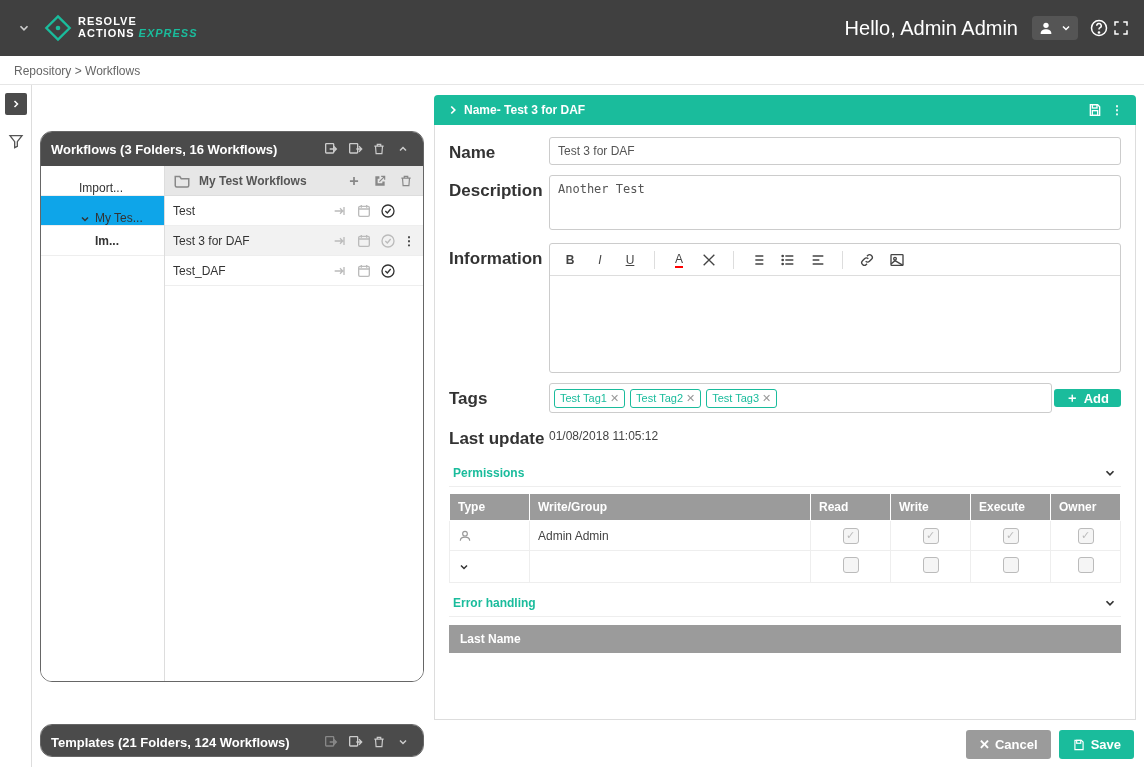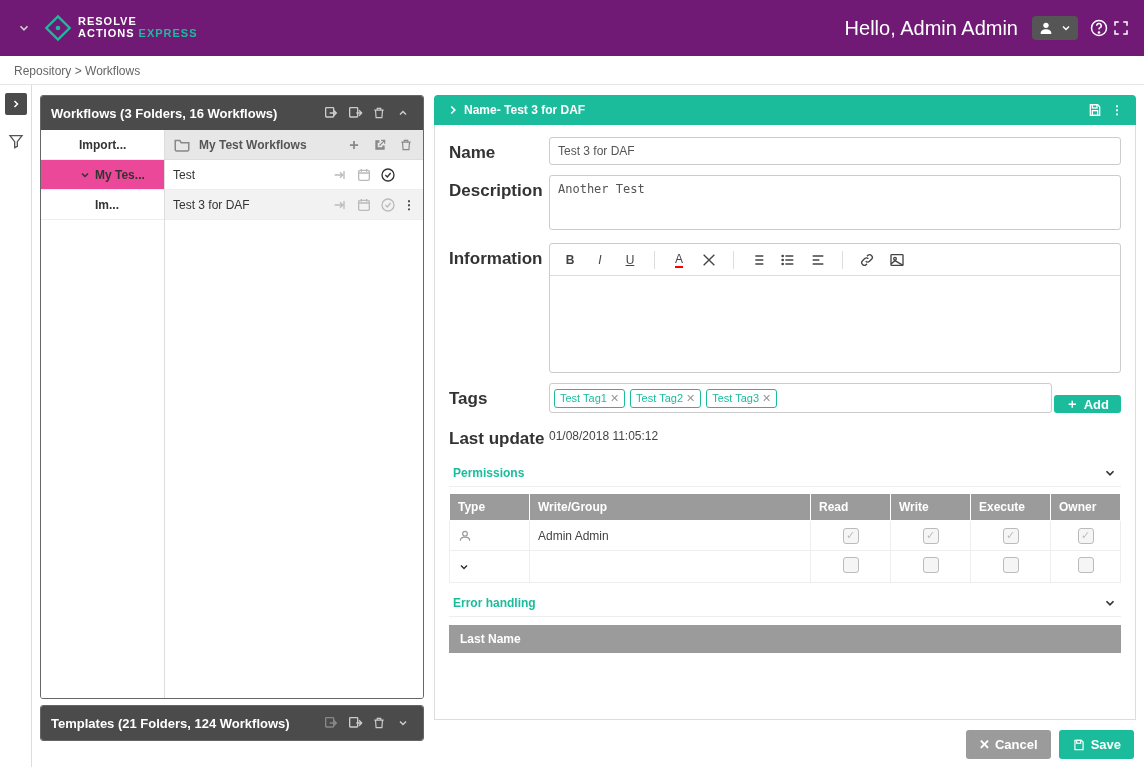--- a/index.html
+++ b/index.html
@@ -1,43 +1,43 @@
 <!DOCTYPE html>
 <html><head>
 <meta charset="utf-8">
 <style>
 * { box-sizing: border-box; margin: 0; padding: 0; }
 body { font-family: Arial, Helvetica, sans-serif; font-size: 12px; color: #333; background: #fff; width: 1144px; height: 767px; overflow: hidden; }
-.topbar { height: 56px; background: #701a75; display: flex; align-items: center; padding: 0 12px; color: #fff; }
+.topbar { height: 56px; background: #404040; display: flex; align-items: center; padding: 0 12px; color: #fff; }
 .topbar .dd { width: 24px; display: flex; justify-content: center; cursor: pointer; }
 .logo { display: flex; align-items: center; margin-left: 8px; gap: 6px; }
 .logo-icon { width: 28px; height: 28px; display: flex; align-items: center; justify-content: center; }
 .logo-text { font-size: 11px; letter-spacing: 1px; line-height: 1.05; }
 .logo-text .line1 { color: #fff; font-weight: 600; }
 .logo-text .line2 .a { color: #fff; font-weight: 700; }
-.logo-text .line2 .b { color: #1abc9c; font-weight: 700; }
+.logo-text .line2 .b { color: #1abc9c; font-weight: 700; font-style: italic; }
 .topbar .spacer { flex: 1; }
 .greeting { font-size: 20px; font-weight: 400; margin-right: 14px; }
 .profile-box { display: flex; align-items: center; gap: 6px; margin-right: 10px; background: #555; border-radius: 4px; padding: 4px 6px; }
 .icon-btn { width: 22px; height: 22px; display: flex; align-items: center; justify-content: center; cursor: pointer; color: #fff; }
 .breadcrumb { padding: 8px 14px 6px; color: #666; font-size: 12px; border-bottom: 1px solid #e6e6e6; }
 .main { display: flex; height: calc(767px - 56px - 29px); }
 .side-rail { width: 32px; background: #fff; border-right: 1px solid #ddd; display: flex; flex-direction: column; align-items: center; padding-top: 8px; gap: 18px; }
 .side-rail .box { width: 22px; height: 22px; display: flex; align-items: center; justify-content: center; background: #4b4b4b; color: #fff; border-radius: 2px; cursor: pointer; }
 .left-col { width: 400px; padding: 10px 8px; display: flex; flex-direction: column; gap: 6px; }
-.panel { border: 1px solid #666; border-radius: 3px; overflow: hidden; }
+.panel { border: 1px solid #666; border-radius: 12px; overflow: hidden; margin-top: 36px; }
 .panel-head { background: #4b4b4b; color: #fff; height: 34px; display: flex; align-items: center; padding: 0 10px; font-weight: 600; font-size: 13px; }
 .panel-head .spacer { flex: 1; }
 .panel-head .hico { width: 20px; height: 20px; display: flex; align-items: center; justify-content: center; cursor: pointer; color: #ccc; margin-left: 4px; }
 .wf-body { display: flex; height: 568px; background: #fff; }
 .tree { width: 124px; border-right: 1px solid #ddd; }
 .tree-row { height: 30px; border-bottom: 1px solid #eee; display: flex; align-items: center; padding-left: 8px; gap: 4px; font-weight: 600; font-size: 12px; cursor: pointer; color: #333; }
-.tree-row.indent { padding-left: 38px; font-weight: 700; }
+.tree-row.indent { padding-left: 38px; font-weight: 400; align-items: flex-end; }
 .tree-row.indent2 { padding-left: 54px; font-weight: 600; }
-.tree-row.sel { background: #ec4899; }
+.tree-row.sel { background: #0ea5e9; }
 .tree-row .label { overflow: hidden; text-overflow: ellipsis; white-space: nowrap; }
 .list { flex: 1; }
 .list-head { height: 30px; background: #e7e7e7; border-bottom: 1px solid #ddd; display: flex; align-items: center; padding: 0 8px; gap: 8px; font-weight: 600; color: #555; }
 .list-head .spacer { flex: 1; }
 .list-head .lico { width: 18px; height: 18px; display: flex; align-items: center; justify-content: center; cursor: pointer; color: #888; }
 .list-row { height: 30px; border-bottom: 1px solid #eee; display: flex; align-items: center; padding: 0 8px; gap: 6px; cursor: pointer; }
 .list-row.sel { background: #f2f2f2; }
 .list-row .rspacer { flex: 1; }
 .list-row .rico { width: 18px; height: 18px; display: flex; align-items: center; justify-content: center; color: #999; }
 .list-row .rico.dark { color: #333; }
@@ -50,21 +50,21 @@
 .fld { display: flex; margin-bottom: 10px; }
 .fld .lbl { width: 100px; font-weight: 600; color: #333; padding-top: 6px; font-size: 17px; }
 .fld .val { flex: 1; }
 .finput { width: 100%; border: 1px solid #ccc; border-radius: 3px; padding: 6px 8px; font-size: 12px; color: #555; }
 .ftext { width: 100%; height: 55px; border: 1px solid #ccc; border-radius: 3px; padding: 6px 8px; font-size: 12px; color: #555; resize: none; }
 .rte { border: 1px solid #ccc; border-radius: 3px; }
 .rte-tb { height: 32px; border-bottom: 1px solid #ddd; display: flex; align-items: center; padding: 0 10px; gap: 10px; color: #444; }
 .rte-tb .sep { width: 1px; height: 18px; background: #ddd; margin: 0 4px; }
 .rte-tb .tico { width: 20px; height: 20px; display: flex; align-items: center; justify-content: center; cursor: pointer; }
 .rte-area { height: 96px; }
-.tags-row { display: flex; gap: 2px; align-items: flex-end; }
+.tags-row { display: flex; gap: 2px; align-items: center; }
 .tags-box { flex: 1; border: 1px solid #ccc; border-radius: 3px; min-height: 30px; padding: 4px; display: flex; gap: 5px; align-items: center; }
 .tag { border: 1px solid #1abc9c; color: #1abc9c; border-radius: 3px; padding: 2px 5px; font-size: 11px; display: flex; align-items: center; gap: 3px; }
 .tag .x { color: #999; cursor: pointer; font-size: 11px; }
 .btn-add { background: #1abc9c; color: #fff; border: none; border-radius: 3px; padding: 0 12px; font-weight: 600; cursor: pointer; display: flex; align-items: center; gap: 5px; font-size: 13px; }
 .section-h { color: #1abc9c; font-weight: 600; height: 28px; display: flex; align-items: center; border-bottom: 1px solid #eee; margin-top: 6px; padding: 0 4px; }
 .section-h .spacer { flex: 1; }
 .perm-table { width: 100%; border-collapse: collapse; margin-top: 6px; }
 .perm-table th { background: #9b9b9b; color: #fff; font-size: 12px; text-align: left; padding: 6px 8px; font-weight: 600; border: 1px solid #fff; }
 .perm-table td { border: 1px solid #eee; padding: 6px 8px; height: 30px; color: #444; }
 .chk { width: 16px; height: 16px; border: 1px solid #bbb; border-radius: 3px; display: inline-flex; align-items: center; justify-content: center; background: #f5f5f5; color: #bbb; font-size: 11px; }
@@ -247,20 +247,42 @@
                   <path d="M4 9h16M8 3v4M16 3v4"></path>
                 </svg>
               </span>
             <span class="rico">
                 <svg width="16" height="16" viewBox="0 0 24 24" fill="none" stroke="#bbb" stroke-width="2">
                   <circle cx="12" cy="12" r="9"></circle>
                   <polyline points="8 12 11 15 16 9"></polyline>
                 </svg>
               </span>
             <span class="more">⋮</span>
+          </div>
+          <div class="list-row">
+            <span>Test_DAF</span>
+              <span class="rspacer"></span>
+            <span class="rico">
+                <svg width="16" height="16" viewBox="0 0 24 24" fill="none" stroke="#bbb" stroke-width="2">
+                  <path d="M4 12h12M12 8l4 4-4 4M18 6v12"></path>
+                </svg>
+              </span>
+            <span class="rico">
+                <svg width="16" height="16" viewBox="0 0 24 24" fill="none" stroke="#bbb" stroke-width="2">
+                  <rect x="4" y="5" width="16" height="15" rx="2"></rect>
+                  <path d="M4 9h16M8 3v4M16 3v4"></path>
+                </svg>
+              </span>
+            <span class="rico dark">
+                <svg width="16" height="16" viewBox="0 0 24 24" fill="none" stroke="#333" stroke-width="2">
+                  <circle cx="12" cy="12" r="9"></circle>
+                  <polyline points="8 12 11 15 16 9"></polyline>
+                </svg>
+              </span>
+            <span class="more" style="visibility:hidden">⋮</span>
           </div>
         </div>
       </div>
     </div>
     <div class="panel">
       <div class="panel-head">
         <span>Templates (21 Folders, 124 Workflows)</span>
         <span class="spacer"></span>
         <span class="hico">
             <svg width="16" height="16" viewBox="0 0 24 24" fill="none" stroke="#888" stroke-width="2">

